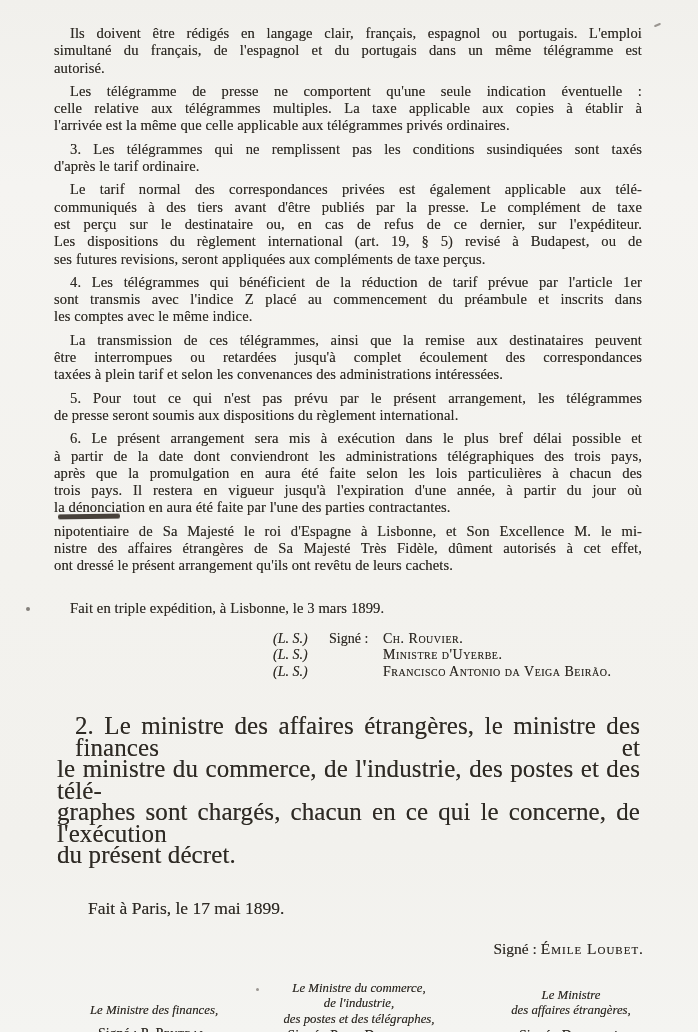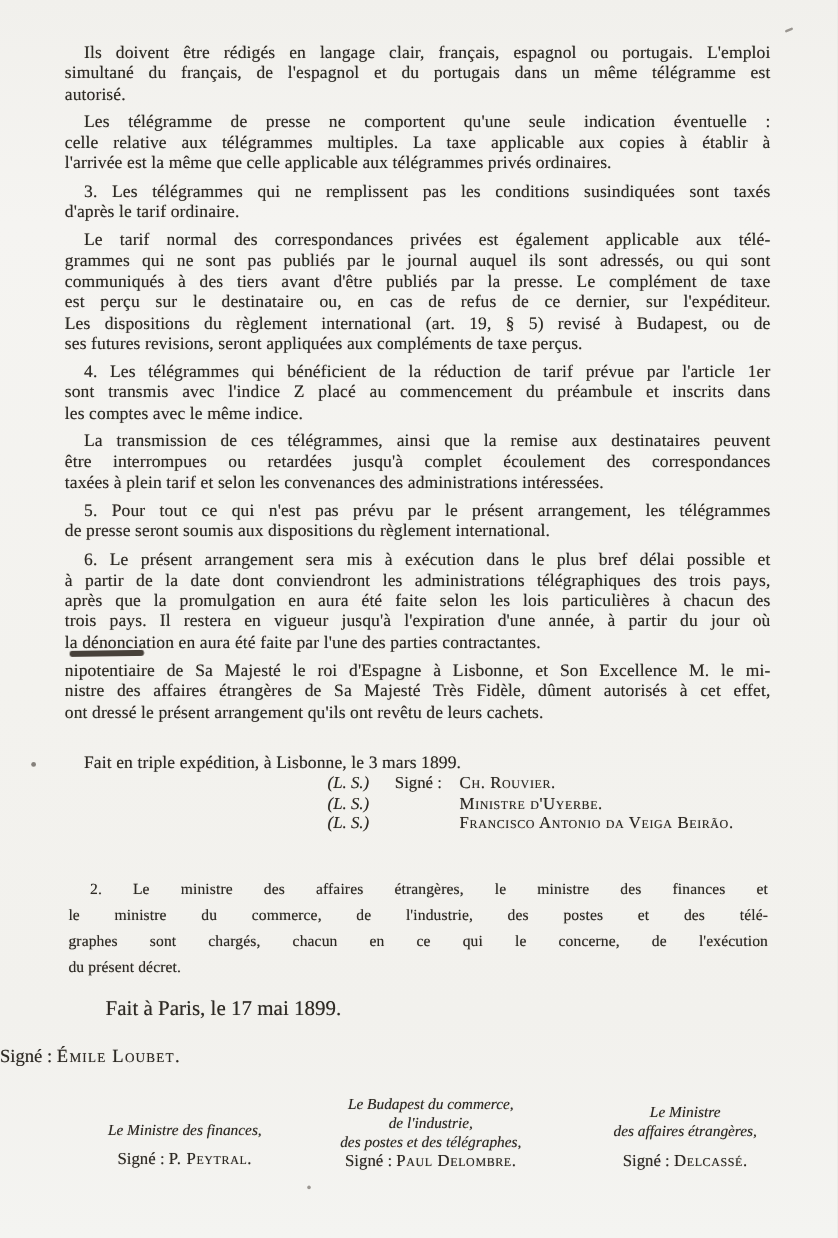--- a/index.html
+++ b/index.html
@@ -8,51 +8,51 @@
     width:698px;height:1032px;
     margin:0 auto;
     overflow:hidden;
     background:linear-gradient(180deg,#f1f0ec 0%,#f5f4f1 18%,#f3f2ee 55%,#f2f1ed 82%,#f4f4f1 100%);
     font-family:"Liberation Serif","DejaVu Serif",serif;
     color:#2e2a24;
     text-shadow:0 0 0.6px rgba(46,42,36,0.55);
   }
   .textblock{padding:20px 56px 0 54px;}
   .para{margin:6px 0 0;}
-  .para:first-child{margin-top:16px;}
+  .para:first-child{margin-top:5px;}
   .ln{
     font-size:14.6px;line-height:17.3px;
     text-align:justify;text-align-last:justify;
     letter-spacing:0.1px;
   }
   .ln.first{padding-left:16px;}
   .ln.last{text-align-last:left;}
   .dateline{position:relative;margin-top:25px;}
   .smudge-row{height:0;line-height:0;}
   .smudge{
     display:inline-block;width:62px;height:5px;margin-left:4px;
     background:#47413a;border-radius:2px;filter:blur(0.4px);
     transform:translateY(-3px) rotate(-0.8deg);
   }
   
-  .seals{margin:1px 0 0 219px;padding-left:54px;font-size:14px;}
+  .seals{margin:14px 0 0 219px;padding-left:54px;font-size:14px;}
   .seal-row{display:flex;line-height:16.4px;white-space:nowrap;}
   .seal{width:56px;font-style:italic;flex:none;}
   .signe{width:54px;flex:none;}
   .sc-name{font-variant:small-caps;letter-spacing:0.5px;}
   
   .decree{padding:0 58px 0 57px;margin-top:35px;}
   .dln{
-    font-size:13px;line-height:21.5px;
+    font-size:25px;line-height:21.5px;
     text-align:justify;text-align-last:justify;letter-spacing:0.1px;
   }
   .dln.first{padding-left:18px;}
   .dln.last{text-align-last:left;}
-  .fait-paris{margin-top:13px;padding-left:88px;font-size:17.5px;line-height:22px;}
-  .loubet{margin-top:21px;padding-right:70px;font-size:15.5px;}
+  .fait-paris{margin-top:31px;padding-left:88px;font-size:17.5px;line-height:22px;}
+  .loubet{margin-top:21px;padding-right:54px;text-align:right;font-size:15.5px;}
   .loubet .sc-name{letter-spacing:1px;}
   
   .ministers{display:flex;margin-top:23px;padding-left:54px;align-items:flex-start;}
   .min-col{text-align:center;}
   .min-col-1{width:200px;padding-top:22px;}
   .min-col-2{width:210px;padding-top:0;}
   .min-col-3{width:190px;margin-left:12px;padding-top:7px;}
   .min-title{font-style:italic;font-size:12.8px;line-height:15.8px;}
   .min-signed{font-size:14px;margin-top:8px;}
   .min-col-2 .min-signed{margin-top:0;}
@@ -82,21 +82,20 @@
       <div class="ln last">l'arrivée est la même que celle applicable aux télégrammes privés ordinaires.</div>
     </div>
 
     <div class="para">
       <div class="ln first">3. Les télégrammes qui ne remplissent pas les conditions susindiquées sont taxés</div>
       <div class="ln last">d'après le tarif ordinaire.</div>
     </div>
 
     <div class="para">
       <div class="ln first">Le tarif normal des correspondances privées est également applicable aux télé-</div>
-      <div class="ln">grammes qui ne sont pas publiés par le journal auquel ils sont adressés, ou qui sont</div>
       <div class="ln">communiqués à des tiers avant d'être publiés par la presse. Le complément de taxe</div>
       <div class="ln">est perçu sur le destinataire ou, en cas de refus de ce dernier, sur l'expéditeur.</div>
       <div class="ln">Les dispositions du règlement international (art. 19, § 5) revisé à Budapest, ou de</div>
       <div class="ln last">ses futures revisions, seront appliquées aux compléments de taxe perçus.</div>
     </div>
 
     <div class="para">
       <div class="ln first">4. Les télégrammes qui bénéficient de la réduction de tarif prévue par l'article 1er</div>
       <div class="ln">sont transmis avec l'indice Z placé au commencement du préambule et inscrits dans</div>
       <div class="ln last">les comptes avec le même indice.</div>
@@ -168,21 +167,21 @@
   </div>
 
   <div class="ministers">
     <div class="min-col min-col-1">
       <div class="min-title">Le Ministre des finances,</div>
       <div class="min-signed">
         <span>Signé : </span><span class="sc-name">P. Peytral.</span>
       </div>
     </div>
     <div class="min-col min-col-2">
-      <div class="min-title">Le Budapest du commerce,</div>
+      <div class="min-title">Le Ministre du commerce,</div>
       <div class="min-title">de l'industrie,</div>
       <div class="min-title">des postes et des télégraphes,</div>
       <div class="min-signed">
         <span>Signé : </span><span class="sc-name">Paul Delombre.</span>
       </div>
     </div>
     <div class="min-col min-col-3">
       <div class="min-title">Le Ministre</div>
       <div class="min-title">des affaires étrangères,</div>
       <div class="min-signed">

